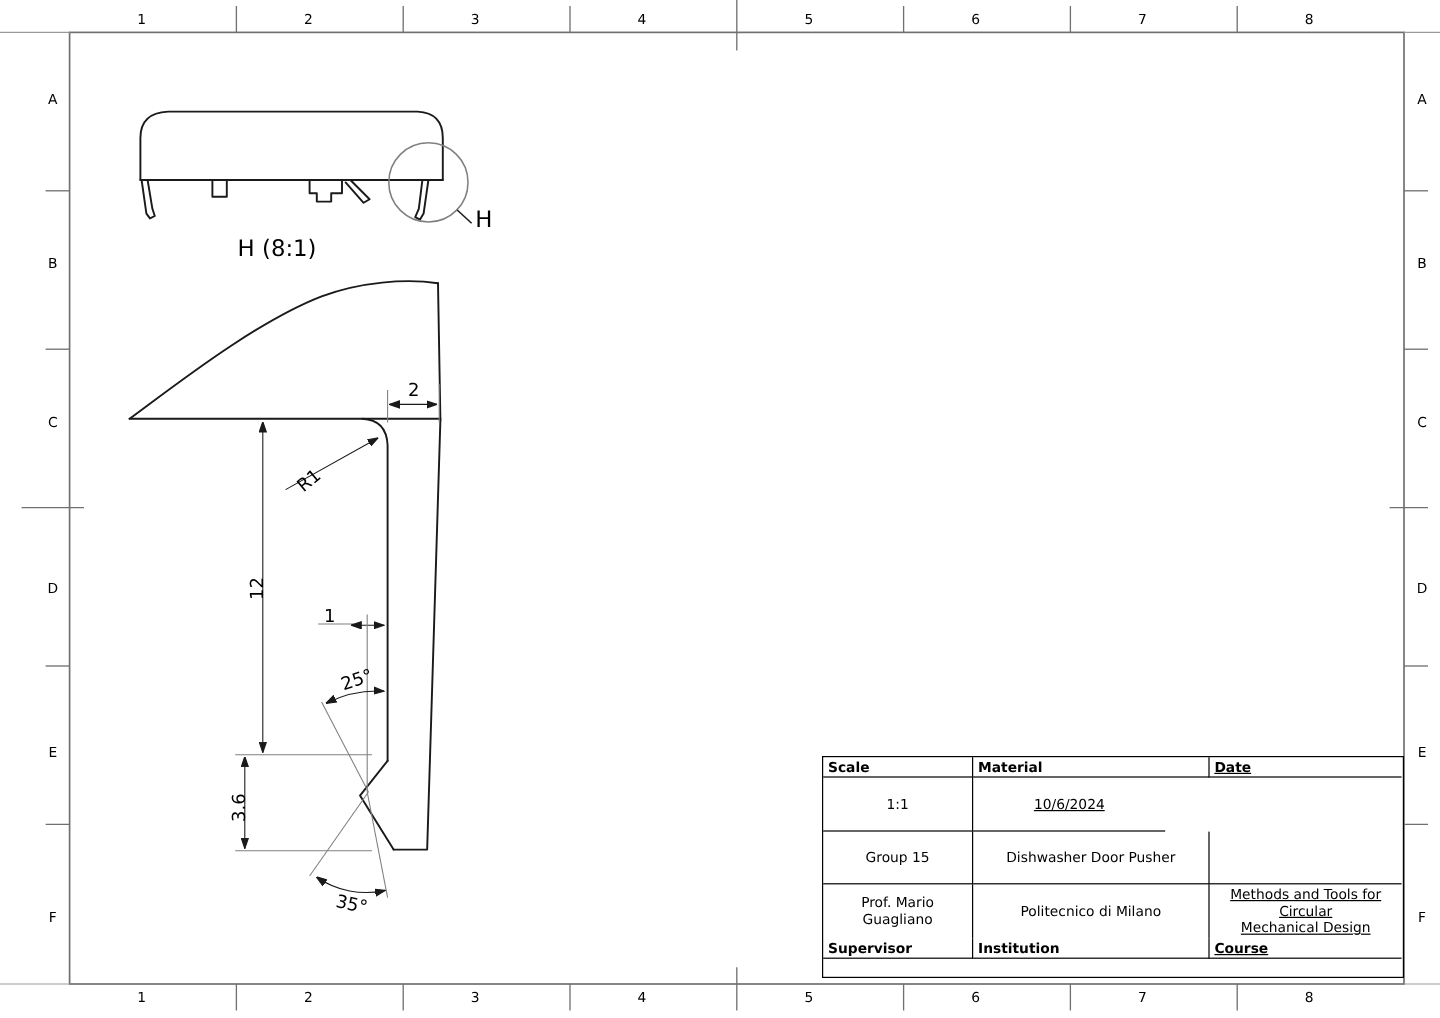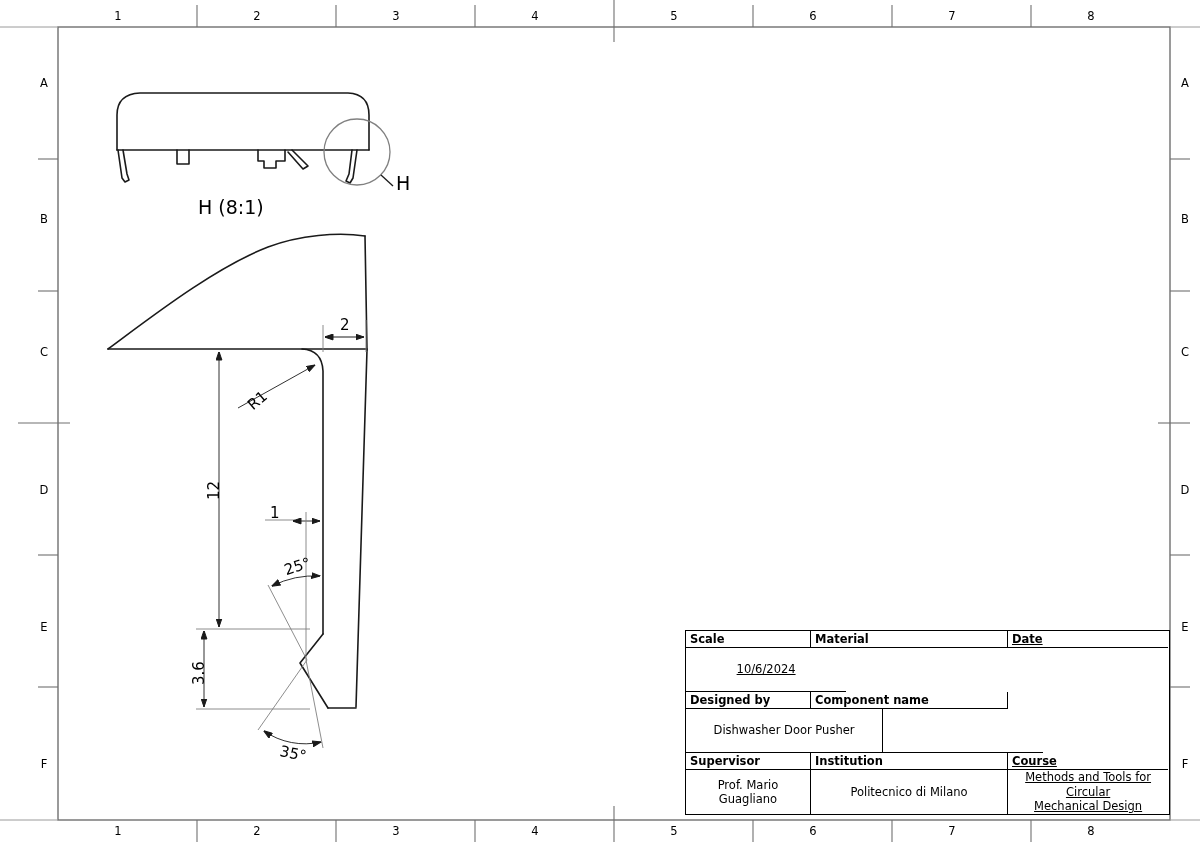--- a/index.html
+++ b/index.html
@@ -305,45 +305,42 @@
 
   <div id="title-block">
 
     <div class="tb-row hdr">
       <div class="tb-cell c1">Scale</div>
       <div class="tb-cell c2">Material</div>
       <div class="tb-cell c3">Date</div>
     </div>
 
     <div class="tb-row val">
+      <div class="tb-cell c1">1:1</div>
       <div class="tb-cell c3">10/6/2024</div>
     </div>
 
-    <div class="tb-row hdr">
-      <div class="tb-cell c1">Designed by</div>
-      <div class="tb-cell c2">Component name</div>
-      <div class="tb-cell c3 blankcell" style="border-bottom:none;"></div>
-    </div>
 
     <div class="tb-row val">
+      <div class="tb-cell c1">Group 15</div>
       <div class="tb-cell c2">Dishwasher Door Pusher</div>
       <div class="tb-cell c3"></div>
-    </div>
-
-    <div class="tb-row hdr">
-      <div class="tb-cell c1">Supervisor</div>
-      <div class="tb-cell c2">Institution</div>
-      <div class="tb-cell c3">Course</div>
     </div>
 
     <div class="tb-row val last">
       <div class="tb-cell c1">Prof. Mario Guagliano</div>
       <div class="tb-cell c2">Politecnico di Milano</div>
       <div class="tb-cell c3 tb-multiline">
         <div style="width:100%;">
           <div>Methods and Tools for Circular</div>
           <div>Mechanical Design</div>
         </div>
       </div>
     </div>
+
+    <div class="tb-row hdr">
+      <div class="tb-cell c1">Supervisor</div>
+      <div class="tb-cell c2">Institution</div>
+      <div class="tb-cell c3">Course</div>
+    </div>
   </div>
 
 </div>
 
 </body></html>

